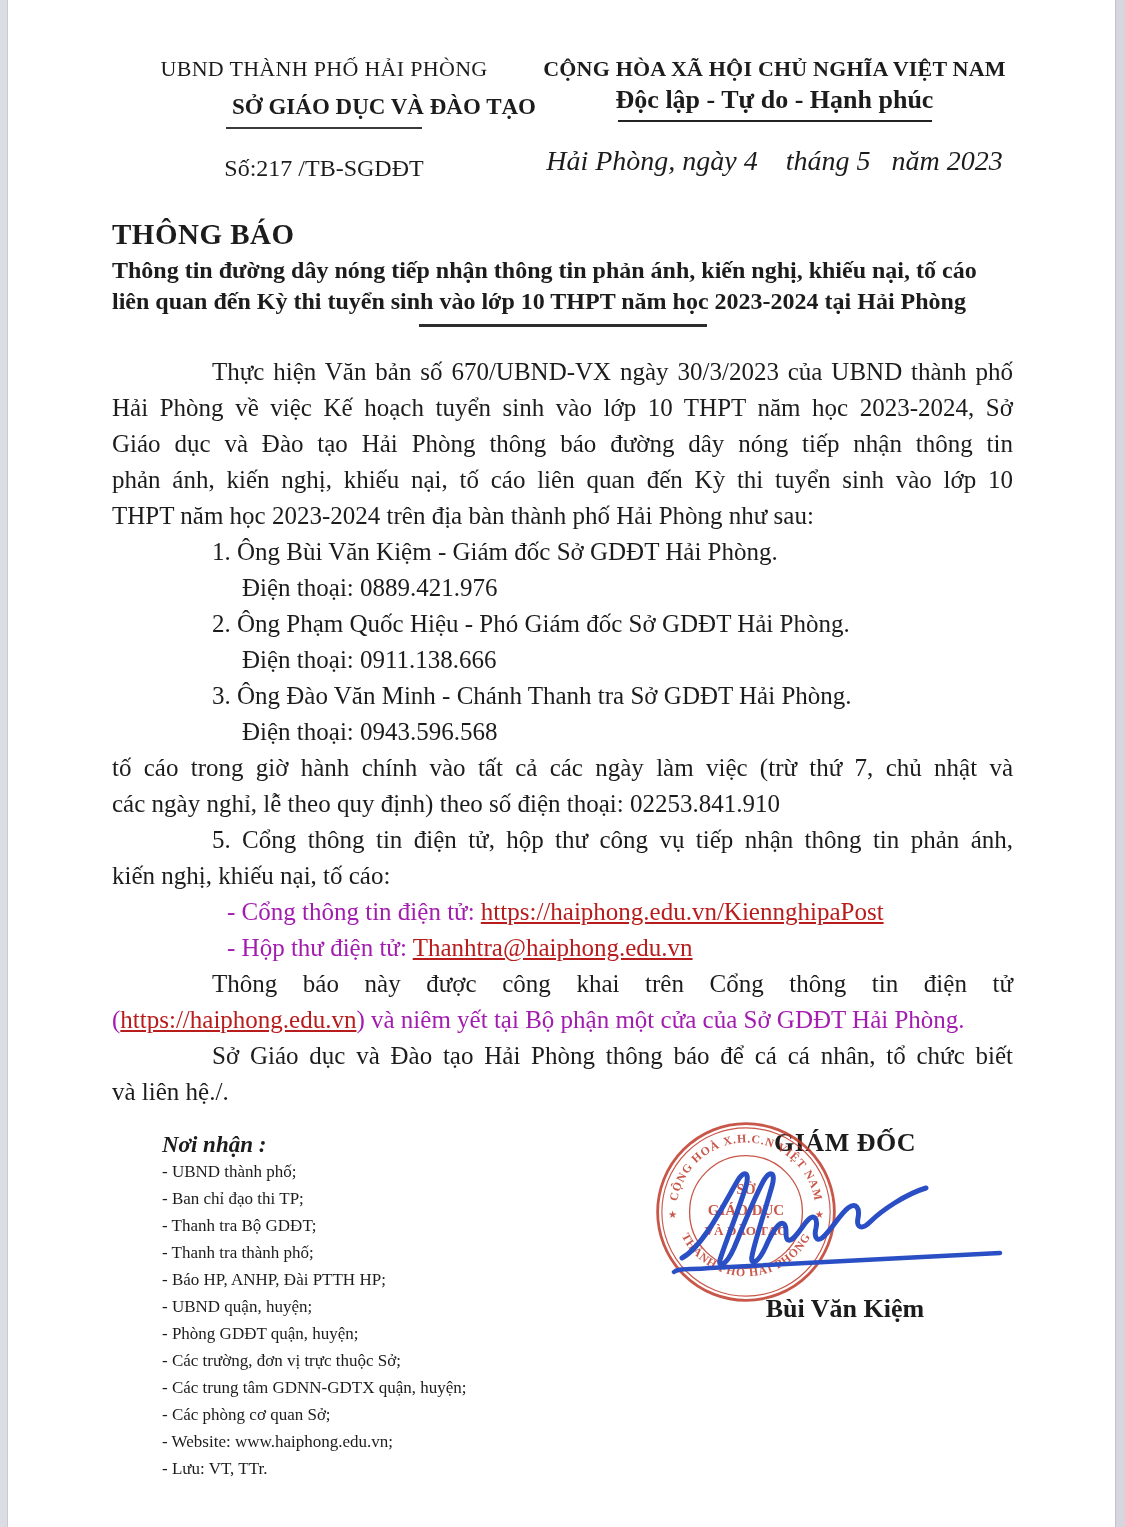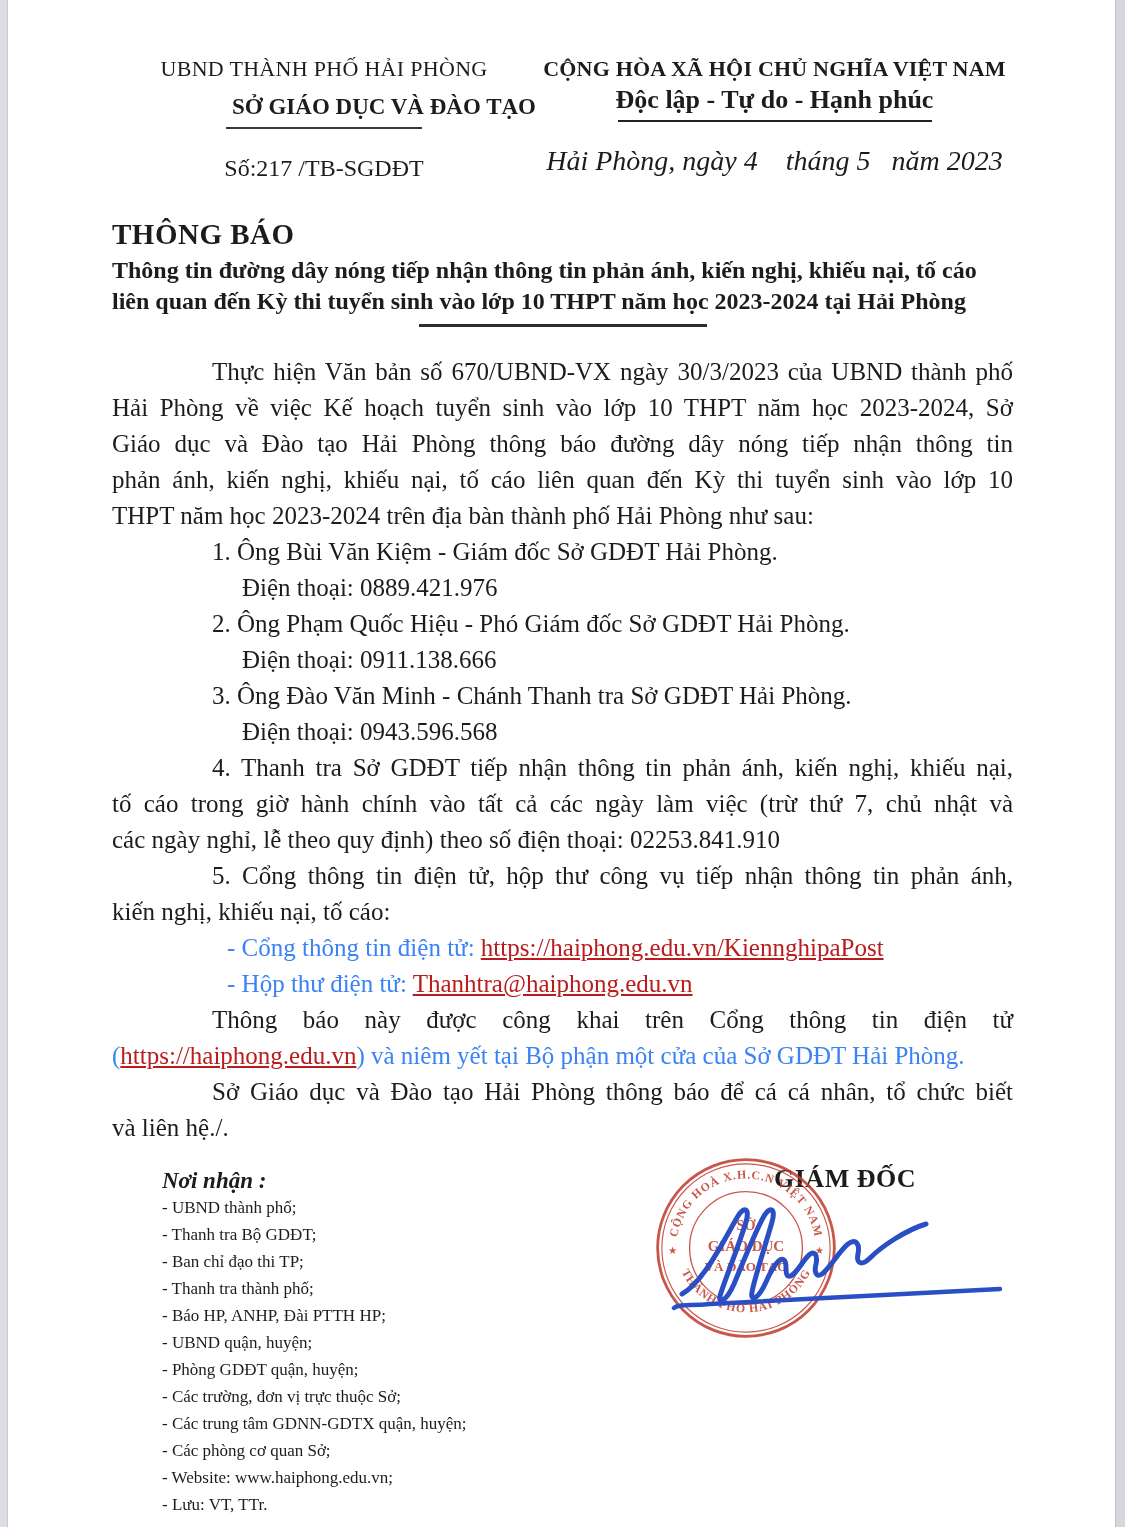--- a/index.html
+++ b/index.html
@@ -37,21 +37,21 @@
 
   
   .body-text{margin-top:27px;font-size:25px;line-height:36px;text-align:justify;}
   .jline{text-align:justify;text-align-last:justify;}
   .lline{text-align:left;}
   .ind{padding-left:100px;}
   .contact-name{padding-left:100px;}
   .contact-phone{padding-left:130px;}
   .link-row{padding-left:115px;}
   a.doc-link{color:#b91c1c;text-decoration:underline;}
-  .plain{color:#3b82f6;}
+  .plain{color:#a21caf;}
 
   
   .footer{position:relative;margin-top:22px;height:420px;}
   .recipients{padding-left:50px;}
   .recipients-title{font-size:23px;font-weight:bold;font-style:italic;}
   .recipient-item{font-size:17px;line-height:27px;}
   .sig-block{position:absolute;left:428px;top:-6px;width:585px;height:330px;}
   .sig-title{position:absolute;left:160px;top:2px;width:290px;text-align:center;
              font-size:26px;font-weight:bold;letter-spacing:.5px;}
   .seal-svg{position:absolute;left:112px;top:-8px;width:188px;height:188px;opacity:.85;}
@@ -102,21 +102,20 @@
     <div>
       <div class="contact-name">1. Ông Bùi Văn Kiệm - Giám đốc Sở GDĐT Hải Phòng.</div>
       <div class="contact-phone">Điện thoại: 0889.421.976</div>
       <div class="contact-name">2. Ông Phạm Quốc Hiệu - Phó Giám đốc Sở GDĐT Hải Phòng.</div>
       <div class="contact-phone">Điện thoại: 0911.138.666</div>
       <div class="contact-name">3. Ông Đào Văn Minh - Chánh Thanh tra Sở GDĐT Hải Phòng.</div>
       <div class="contact-phone">Điện thoại: 0943.596.568</div>
     </div>
 
     <div>
-      <div class="jline ind">4. Thanh tra Sở GDĐT tiếp nhận thông tin phản ánh, kiến nghị, khiếu nại,</div>
       <div class="jline">tố cáo trong giờ hành chính vào tất cả các ngày làm việc (trừ thứ 7, chủ nhật và</div>
       <div class="lline">các ngày nghỉ, lễ theo quy định) theo số điện thoại: 02253.841.910</div>
     </div>
 
     <div>
       <div class="jline ind">5. Cổng thông tin điện tử, hộp thư công vụ tiếp nhận thông tin phản ánh,</div>
       <div class="lline">kiến nghị, khiếu nại, tố cáo:</div>
     </div>
 
     <div class="link-row lline">
@@ -136,22 +135,22 @@
     <div>
       <div class="jline ind">Sở Giáo dục và Đào tạo Hải Phòng thông báo để cá cá nhân, tổ chức biết</div>
       <div class="lline">và liên hệ./.</div>
     </div>
   </div>
 
   <div class="footer">
     <div class="recipients">
       <div class="recipients-title">Nơi nhận :</div>
       <div class="recipient-item">- UBND thành phố;</div>
+      <div class="recipient-item">- Ban chỉ đạo thi TP;</div>
       <div class="recipient-item">- Thanh tra Bộ GDĐT;</div>
-      <div class="recipient-item">- Ban chỉ đạo thi TP;</div>
       <div class="recipient-item">- Thanh tra thành phố;</div>
       <div class="recipient-item">- Báo HP, ANHP, Đài PTTH HP;</div>
       <div class="recipient-item">- UBND quận, huyện;</div>
       <div class="recipient-item">- Phòng GDĐT quận, huyện;</div>
       <div class="recipient-item">- Các trường, đơn vị trực thuộc Sở;</div>
       <div class="recipient-item">- Các trung tâm GDNN-GDTX quận, huyện;</div>
       <div class="recipient-item">- Các phòng cơ quan Sở;</div>
       <div class="recipient-item">- Website: www.haiphong.edu.vn;</div>
       <div class="recipient-item">- Lưu: VT, TTr.</div>
     </div>
@@ -178,15 +177,16 @@
         <text x="100" y="81" font-size="15" font-weight="bold" fill="#bf3a2b" text-anchor="middle" font-family="Liberation Serif, DejaVu Serif, serif">SỞ</text>
         <text x="100" y="103" font-size="16" font-weight="bold" fill="#bf3a2b" text-anchor="middle" font-family="Liberation Serif, DejaVu Serif, serif">GIÁO DỤC</text>
         <text x="100" y="124" font-size="14" font-weight="bold" fill="#bf3a2b" text-anchor="middle" font-family="Liberation Serif, DejaVu Serif, serif">VÀ ĐÀO TẠO</text>
       </svg>
 
       <svg class="signature-svg" viewBox="0 0 345 135">
         <path d="M14 98 C36 86 58 40 70 20 C76 10 82 12 78 26 C70 52 56 86 52 100 C50 108 58 106 66 88 C76 64 88 34 96 20 C102 10 108 12 104 26 C96 54 86 84 84 96 C82 106 90 104 98 86 C104 72 112 60 116 64 C120 67 116 78 120 80 C126 82 134 66 140 60 C146 54 150 58 148 68 C146 76 148 82 154 78 C162 72 172 54 180 48 C188 42 192 48 190 58 C188 68 194 70 202 62 C214 50 238 34 258 28" stroke="#2a4fc5" stroke-width="5" fill="none" stroke-linecap="round"></path>
         <path d="M6 112 C10 108 20 110 42 108 L332 93" stroke="#2a4fc5" stroke-width="4.5" fill="none" stroke-linecap="round"></path>
       </svg>
 
+      <div class="sig-name">Bùi Văn Kiệm</div>
     </div>
   </div>
 </div>
 
 </body></html>

